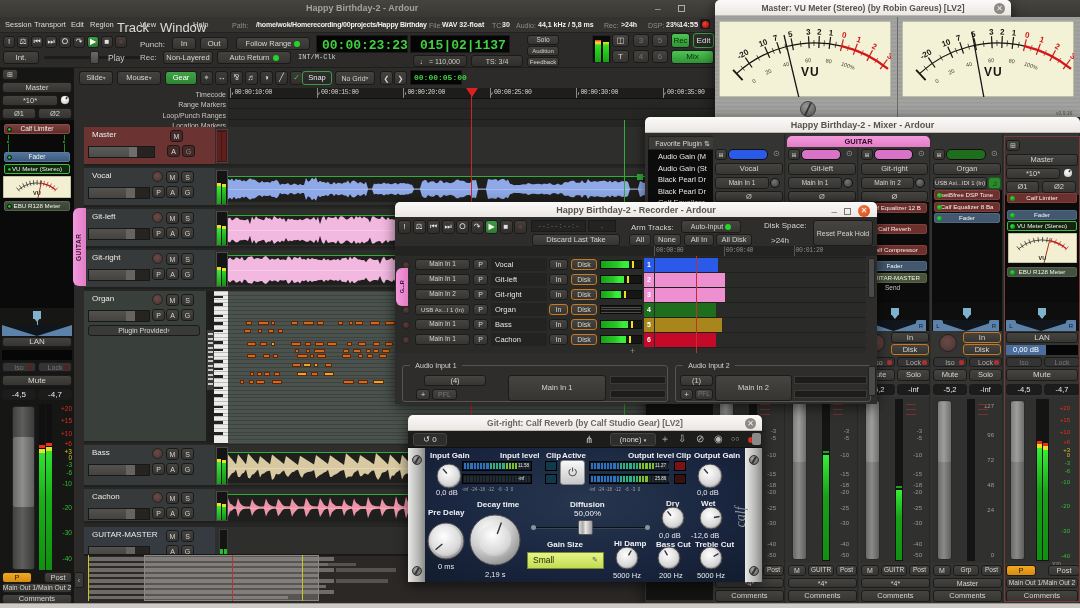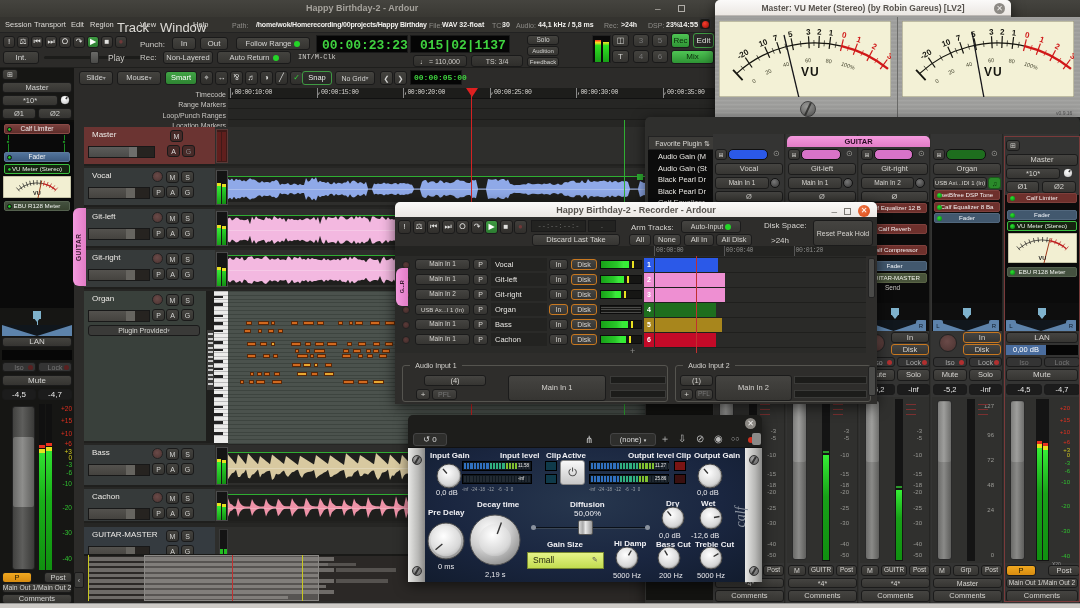--- a/index.html
+++ b/index.html
@@ -99,21 +99,21 @@
 <div class="ab" style="left:652px;top:34px;width:16px;height:13px;font-size:8px;background:linear-gradient(#44433f,#353431);color:#777;border:1px solid #1a1a1a;border-radius:3px;">5</div>
 <div class="ab" style="left:612px;top:50px;width:17px;height:13px;font-size:8px;background:linear-gradient(#44433f,#353431);color:#d4d4d2;border:1px solid #1a1a1a;border-radius:3px;">T</div>
 <div class="ab" style="left:633px;top:50px;width:16px;height:13px;font-size:8px;background:linear-gradient(#44433f,#353431);color:#777;border:1px solid #1a1a1a;border-radius:3px;">4</div>
 <div class="ab" style="left:652px;top:50px;width:16px;height:13px;font-size:8px;background:linear-gradient(#44433f,#353431);color:#777;border:1px solid #1a1a1a;border-radius:3px;">6</div>
 <div class="ab" style="left:671px;top:33px;width:19px;height:15px;font-size:8px;background:linear-gradient(#4fc454,#2e9434);color:#0a2a0a;border:1px solid #1a1a1a;border-radius:3px;">Rec</div>
 <div class="ab" style="left:671px;top:50px;width:43px;height:14px;font-size:8px;background:linear-gradient(#4fc454,#2e9434);color:#0a2a0a;border:1px solid #1a1a1a;border-radius:3px;">Mix</div>
 <div class="ab" style="left:693px;top:33px;width:21px;height:15px;font-size:8px;background:linear-gradient(#2e2e2c,#262624);color:#e8e8e6;border:1px solid #3f9a43;border-radius:3px;">Edit</div>
 <div class="ab" style="left:0px;top:68px;width:1080px;height:20px;background:#2c2b29;"></div>
 <div class="ab" style="left:79px;top:71px;width:34px;height:14px;font-size:7.5px;background:linear-gradient(#44433f,#353431);color:#d4d4d2;border:1px solid #1a1a1a;border-radius:3px;">Slide <span style="color:#999;font-size:6px">▾</span></div>
 <div class="ab" style="left:117px;top:71px;width:44px;height:14px;font-size:7.5px;background:linear-gradient(#44433f,#353431);color:#d4d4d2;border:1px solid #1a1a1a;border-radius:3px;">Mouse <span style="color:#999;font-size:6px">▾</span></div>
-<div class="ab" style="left:165px;top:71px;width:32px;height:14px;font-size:7.5px;background:linear-gradient(#41a445,#2e8432);color:#fff;border:1px solid #1a1a1a;border-radius:3px;">Smart</div>
+<div class="ab" style="left:165px;top:71px;width:32px;height:14px;font-size:7.5px;background:linear-gradient(#41a445,#2e8432);color:#fff;border:1px solid #1a1a1a;border-radius:3px;">Gear</div>
 <div class="ab" style="left:200px;top:71px;width:13px;height:14px;font-size:8px;background:linear-gradient(#3d3c39,#302f2c);color:#d8d8d6;border:1px solid #1a1a1a;border-radius:3px;">⌖</div>
 <div class="ab" style="left:215px;top:71px;width:13px;height:14px;font-size:8px;background:linear-gradient(#3d3c39,#302f2c);color:#d8d8d6;border:1px solid #1a1a1a;border-radius:3px;">↔</div>
 <div class="ab" style="left:230px;top:71px;width:13px;height:14px;font-size:8px;background:linear-gradient(#3d3c39,#302f2c);color:#d8d8d6;border:1px solid #1a1a1a;border-radius:3px;">⅋</div>
 <div class="ab" style="left:245px;top:71px;width:13px;height:14px;font-size:8px;background:linear-gradient(#3d3c39,#302f2c);color:#d8d8d6;border:1px solid #1a1a1a;border-radius:3px;">♬</div>
 <div class="ab" style="left:260px;top:71px;width:13px;height:14px;font-size:8px;background:linear-gradient(#3d3c39,#302f2c);color:#d8d8d6;border:1px solid #1a1a1a;border-radius:3px;">◑</div>
 <div class="ab" style="left:275px;top:71px;width:13px;height:14px;font-size:8px;background:linear-gradient(#3d3c39,#302f2c);color:#d8d8d6;border:1px solid #1a1a1a;border-radius:3px;">╱</div>
 <div class="ab" style="left:290px;top:71px;width:13px;height:14px;font-size:8px;background:linear-gradient(#3d3c39,#302f2c);color:#35d13a;border:1px solid #1a1a1a;border-radius:3px;">✓</div>
 <div class="ab" style="left:302px;top:71px;width:30px;height:14px;font-size:7.5px;background:linear-gradient(#2e2e2c,#262624);color:#e8e8e6;border:1px solid #3f9a43;border-radius:3px;">Snap</div>
 <div class="ab" style="left:335px;top:71px;width:40px;height:14px;font-size:7px;background:linear-gradient(#44433f,#353431);color:#d4d4d2;border:1px solid #1a1a1a;border-radius:3px;">No Grid <span style="color:#999;font-size:6px">▾</span></div>
 <div class="ab" style="left:380px;top:71px;width:13px;height:14px;font-size:7px;background:linear-gradient(#44433f,#353431);color:#d4d4d2;border:1px solid #1a1a1a;border-radius:3px;">❮</div>
@@ -731,20 +731,21 @@
         <text x="129.0" y="46.7" font-size="5.5" fill="#44442f" text-anchor="middle" transform="rotate(18 129.0 44.7)" font-family="Liberation Sans">100%</text>
         <text x="82" y="55" font-size="12" font-weight="bold" fill="#15150f" font-family="Liberation Sans" letter-spacing="1">VU</text>
         <line x1="70" y1="11" x2="82" y2="77" stroke="#15151a" stroke-width="1.3"></line>
       </svg>
 <div class="ab" style="left:85px;top:101px;width:16px;height:16px;border-radius:50%;background:radial-gradient(circle at 40% 35%,#9a9a98,#5a5a58);border:1px solid #444">
         <div style="width:2px;height:14px;background:#3a3a38;transform:rotate(25deg)"></div>
       </div>
 <div class="at" style="left:341px;top:111px;font-size:5px;color:#555">v0.9.16</div>
 </div>
 <div class="win" style="left:645px;top:117px;width:435px;height:486px;background:#2f2f2d">
+<div class="tbar" style="font-size:9px">Happy Birthday-2 - Mixer - Ardour</div>
 <div class="at" style="right:46px;top:21px;font-size:10px;color:#7a7772">–</div>
 <div class="ab" style="right:30px;top:22px;width:7px;height:7px;border:1px solid #7a7772"></div>
 <div class="ab" style="right:8px;top:20px;width:11px;height:11px;border-radius:50%;background:#8d8a85;color:#efedeb;font-size:8px">✕</div>
 <div class="ab" style="left:3px;top:19px;width:69px;height:14px;background:#3c3b38;border:1px solid #222;">
         <span style="font-size:7px;color:#d8d6d2">Favorite Plugin ⇅</span>
       </div>
 <div class="ab" style="left:3px;top:33px;width:69px;height:60px;background:#0c0c0c;"></div>
 <div class="at" style="left:13px;top:36.0px;font-size:7.5px;color:#e8e6e2;">Audio Gain (M</div>
 <div class="at" style="left:13px;top:47.5px;font-size:7.5px;color:#e8e6e2;">Audio Gain (St</div>
 <div class="at" style="left:13px;top:59.0px;font-size:7.5px;color:#e8e6e2;">Black Pearl Dr</div>
@@ -1279,20 +1280,21 @@
       </div>
 <div class="ab" style="left:285px;top:173px;width:33px;height:11px;font-size:7.5px;background:linear-gradient(#454441,#363532);color:#d6d4d0;border:1px solid #1b1b1b;border-radius:3px;">(1)</div>
 <div class="ab" style="left:285px;top:187px;width:13px;height:11px;font-size:8px;background:linear-gradient(#454441,#363532);color:#d6d4d0;border:1px solid #1b1b1b;border-radius:3px;">+</div>
 <div class="ab" style="left:300px;top:187px;width:18px;height:11px;font-size:6.5px;background:linear-gradient(#454441,#363532);color:#777;border:1px solid #1b1b1b;border-radius:3px;">PFL</div>
 <div class="ab" style="left:320px;top:173px;width:77px;height:26px;font-size:7.5px;background:linear-gradient(#454441,#363532);color:#d6d4d0;border:1px solid #1b1b1b;border-radius:3px;">Main In 2</div>
 <div class="ab" style="left:399px;top:174px;width:73px;height:8px;background:#1c1c1a;border:1px solid #3a3a38;"></div>
 <div class="ab" style="left:399px;top:188px;width:73px;height:8px;background:#1c1c1a;border:1px solid #3a3a38;"></div>
 <div class="ab" style="left:473px;top:164px;width:8px;height:30px;background:#4a4a48;border:1px solid #222;border-radius:2px;"></div>
 </div>
 <div class="win" style="left:408px;top:415px;width:354px;height:167px;background:#1d1d1b">
+<div class="tbar" style="font-size:8.5px;color:#6a6762">Git-right: Calf Reverb (by Calf Studio Gear) [LV2]</div>
 <div class="ab" style="right:6px;top:3px;width:11px;height:11px;border-radius:50%;background:#8d8a85;color:#efedeb;font-size:8px">✕</div>
 <div class="ab" style="left:0px;top:16px;width:354px;height:17px;background:#1d1d1b;border-bottom:1px solid #111;"></div>
 <div class="ab" style="left:5px;top:18px;width:34px;height:13px;background:#2e2e2c;border:1px solid #444;border-radius:3px;">
         <span style="font-size:8px;color:#ddd">↺ 0</span>
       </div>
 <div class="at" style="left:177px;top:20px;font-size:10px;color:#ccc;">⋔</div>
 <div class="ab" style="left:202px;top:18px;width:46px;height:13px;background:#2e2e2c;border:1px solid #444;border-radius:3px;">
         <span style="font-size:7.5px;color:#ddd">(none) <span style="font-size:5px">▾</span></span>
       </div>
 <div class="at" style="left:252px;top:19px;font-size:10px;color:#bbb;">＋</div>

